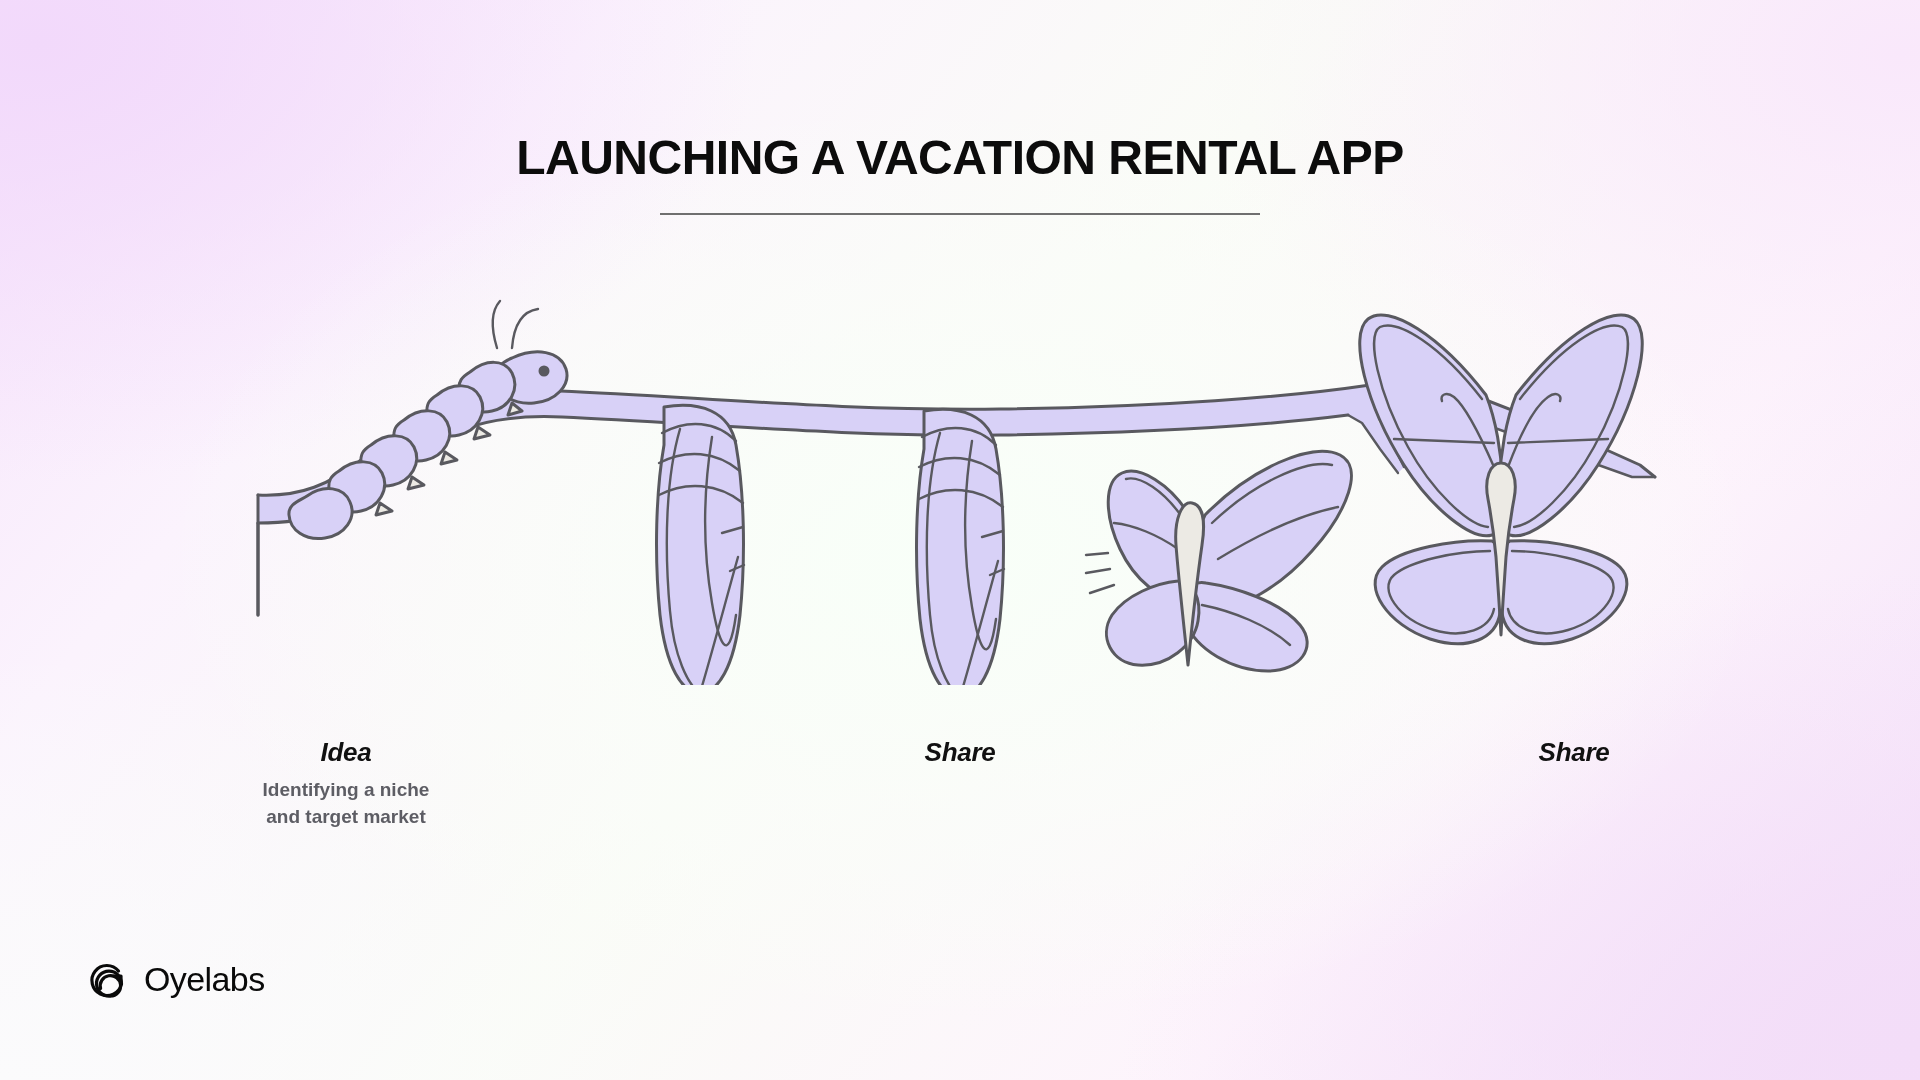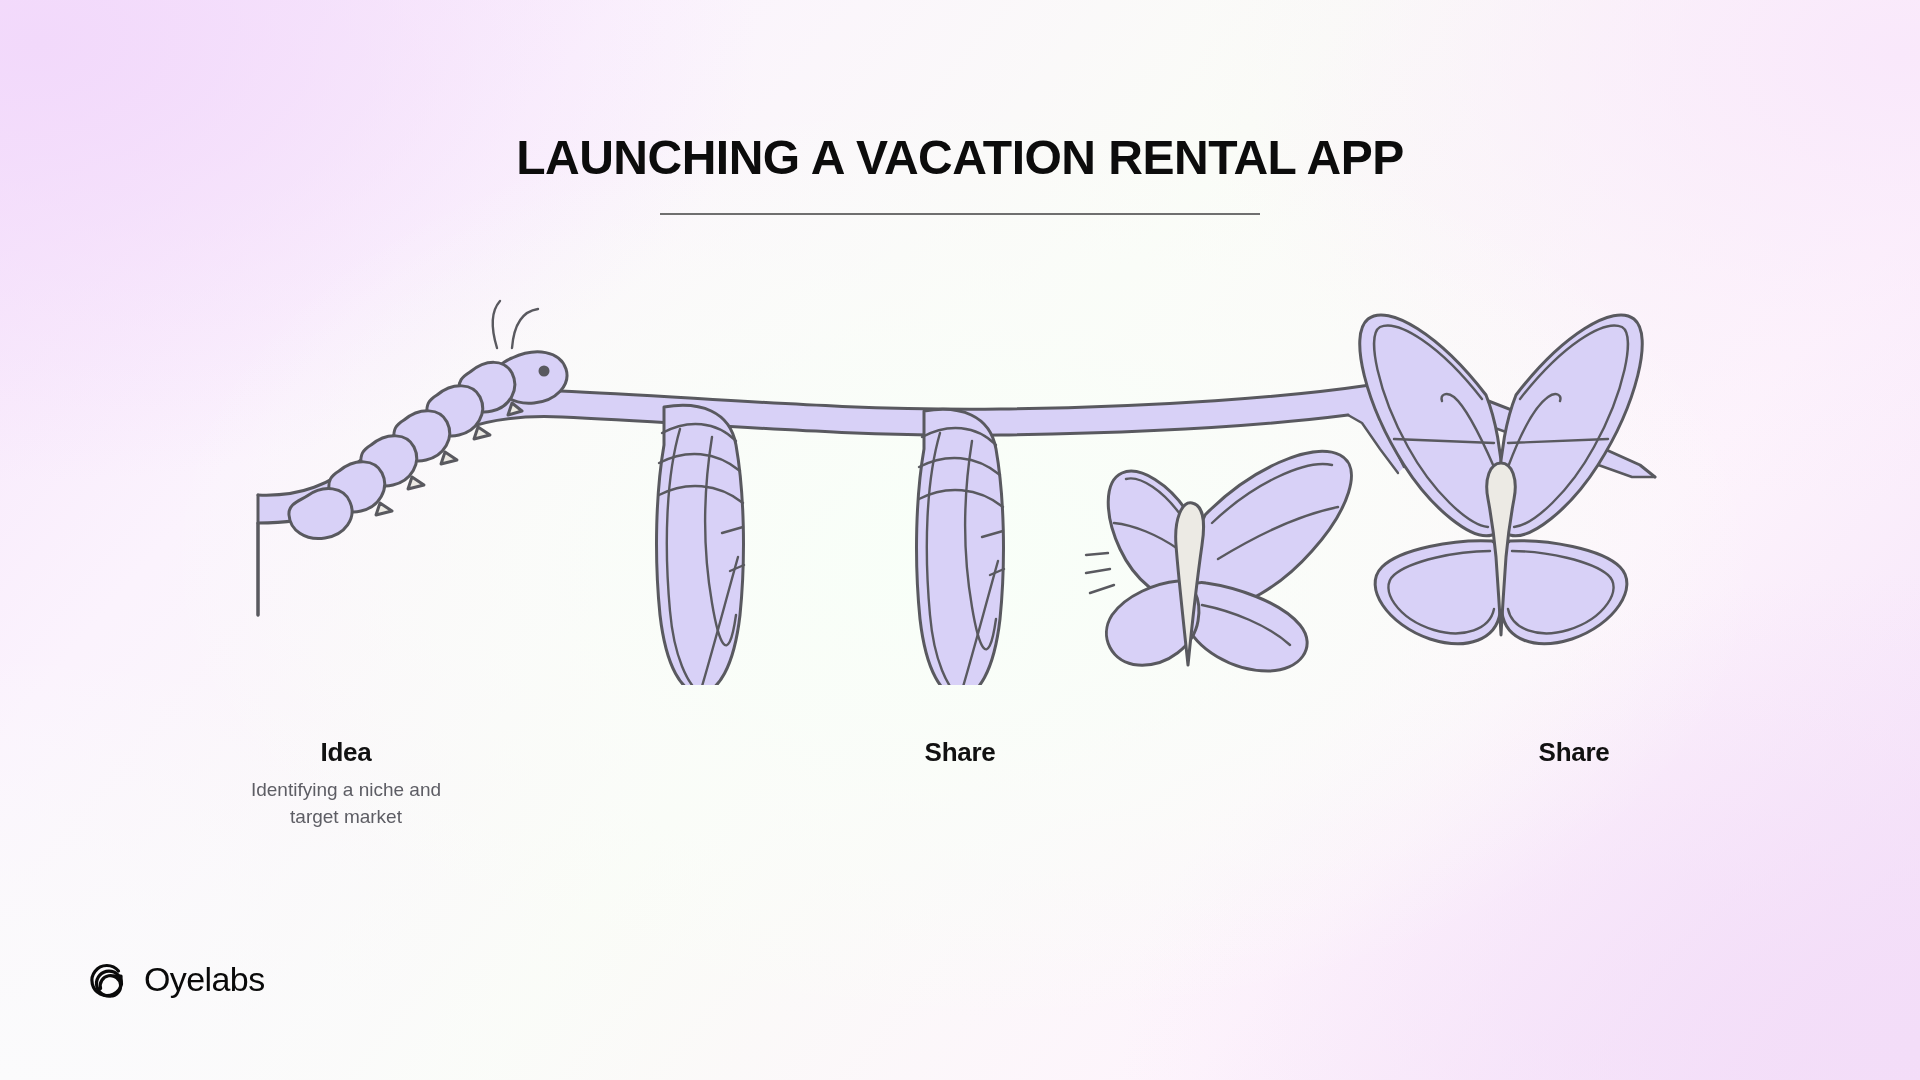--- a/index.html
+++ b/index.html
@@ -80,25 +80,26 @@
   }
   .stage-title {
     font-family: "Liberation Sans", sans-serif;
     font-size: 26px;
     font-weight: 700;
     color: #111111;
     line-height: 1.15;
     letter-spacing: -0.3px;
     margin: 0 0 8px 0;
     white-space: nowrap;
+    font-style: italic;
   }
   .stage-desc {
     font-family: "Liberation Sans", sans-serif;
     font-size: 19px;
-    font-weight: 400;
+    font-weight: 700;
     color: #5d5d64;
     line-height: 1.45;
     margin: 4px;
   }
 
   
   #logo {
     position: absolute;
     left: 88px;
     top: 962px;

